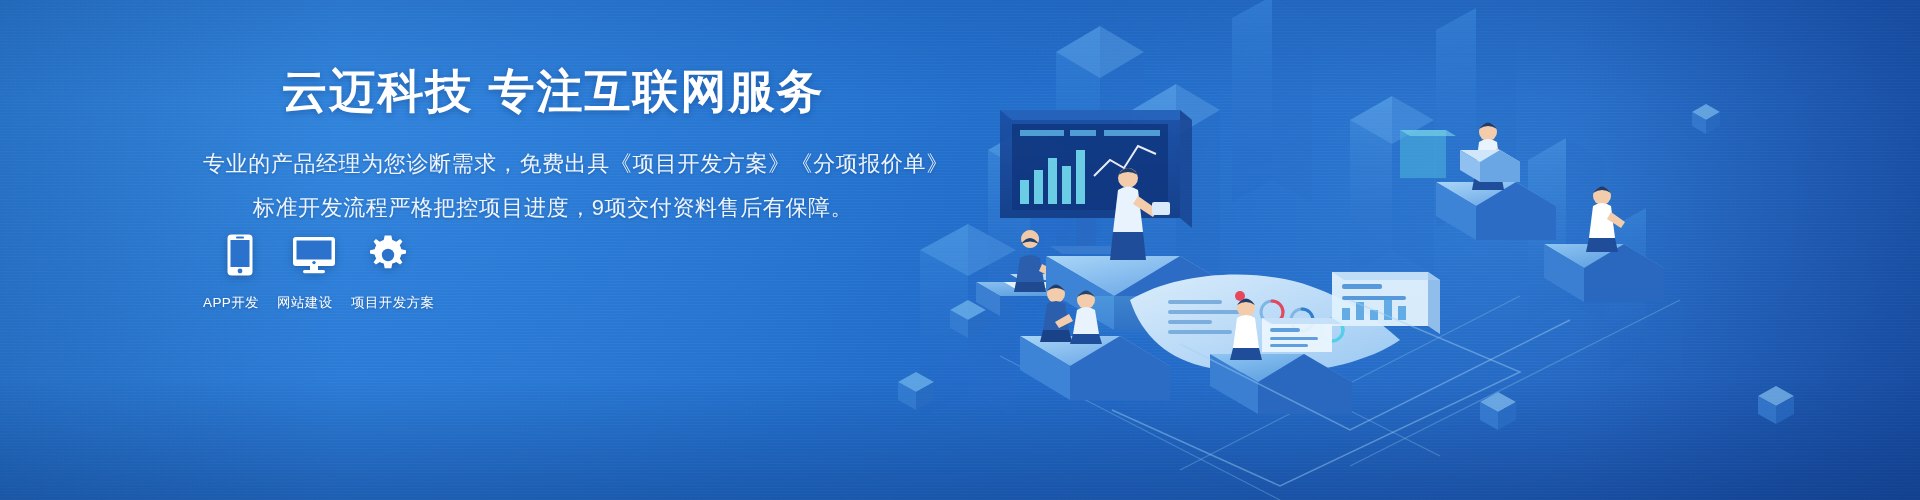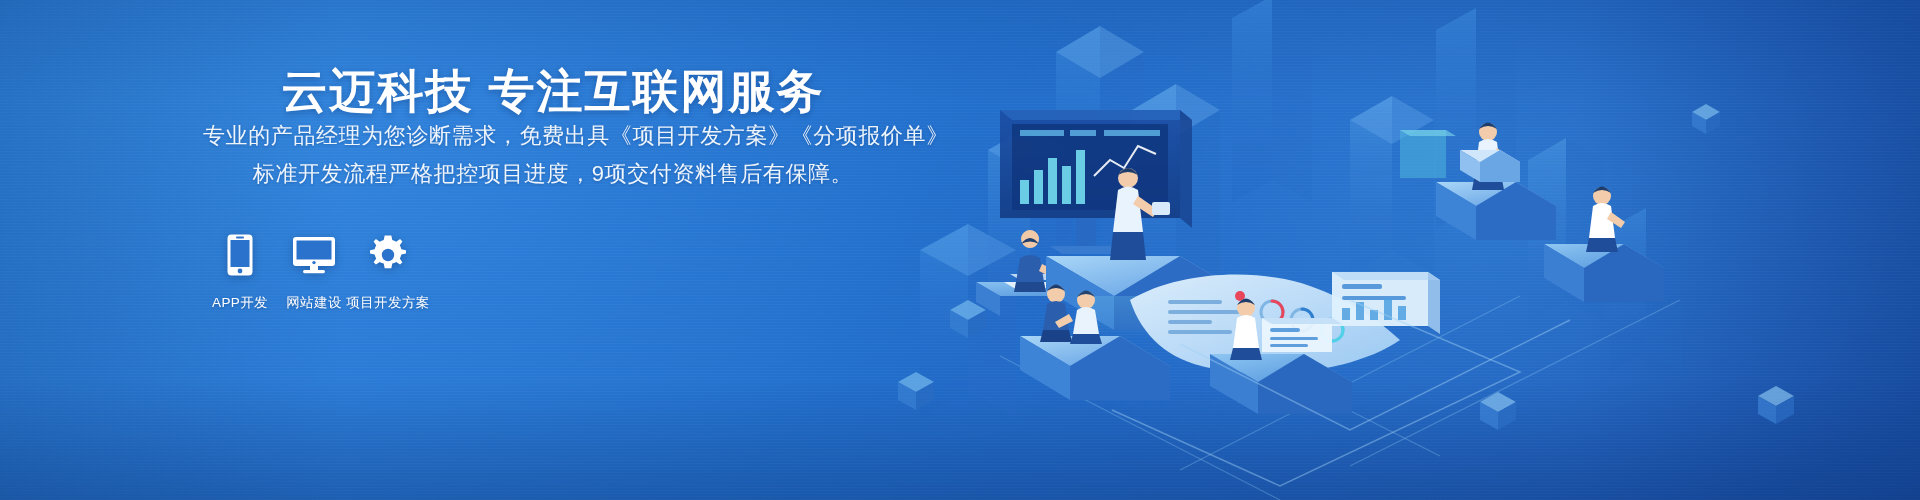--- a/index.html
+++ b/index.html
@@ -32,26 +32,26 @@
   #copy { position:absolute; left:203px; top:64px; width:700px; z-index:6;text-align:center; }
   #headline {
     color:#ffffff; font-size:46px; font-weight:bold; line-height:1.18;
     letter-spacing:2px; white-space:nowrap;
     text-shadow:0 2px 6px rgba(8,40,94,0.33);
   }
   .subline {
     color:#eef5fd; font-size:22px; line-height:1.62; letter-spacing:0.6px;
     white-space:nowrap; text-shadow:0 1px 3px rgba(8,40,94,0.30);
   }
-  #sub1 { }
-  #sub2 { margin-top:2px; }
+  #sub1 { margin-top:28px; }
+  #sub2 { margin-top:8px; }
 
   
   #icons { position:absolute; left:203px; top:232px; display:flex; align-items:flex-start; z-index:6; }
-  .svc { width:74px; display:flex; flex-direction:column; align-items:center; cursor:pointer; }
+  .svc { width:74px; display:flex; flex-direction:column; cursor:pointer; }
   .svc .glyph {
     height:46px; width:74px; display:flex; align-items:center; justify-content:center;
     filter:drop-shadow(0 2px 4px rgba(8,40,94,0.32));
   }
   .svc .glyph svg { display:block; }
   .svc .cap {
     margin-top:16px; color:#ffffff; font-size:13.5px; white-space:nowrap;
     letter-spacing:0.4px; text-shadow:0 1px 3px rgba(8,40,94,0.35);
   }
 

